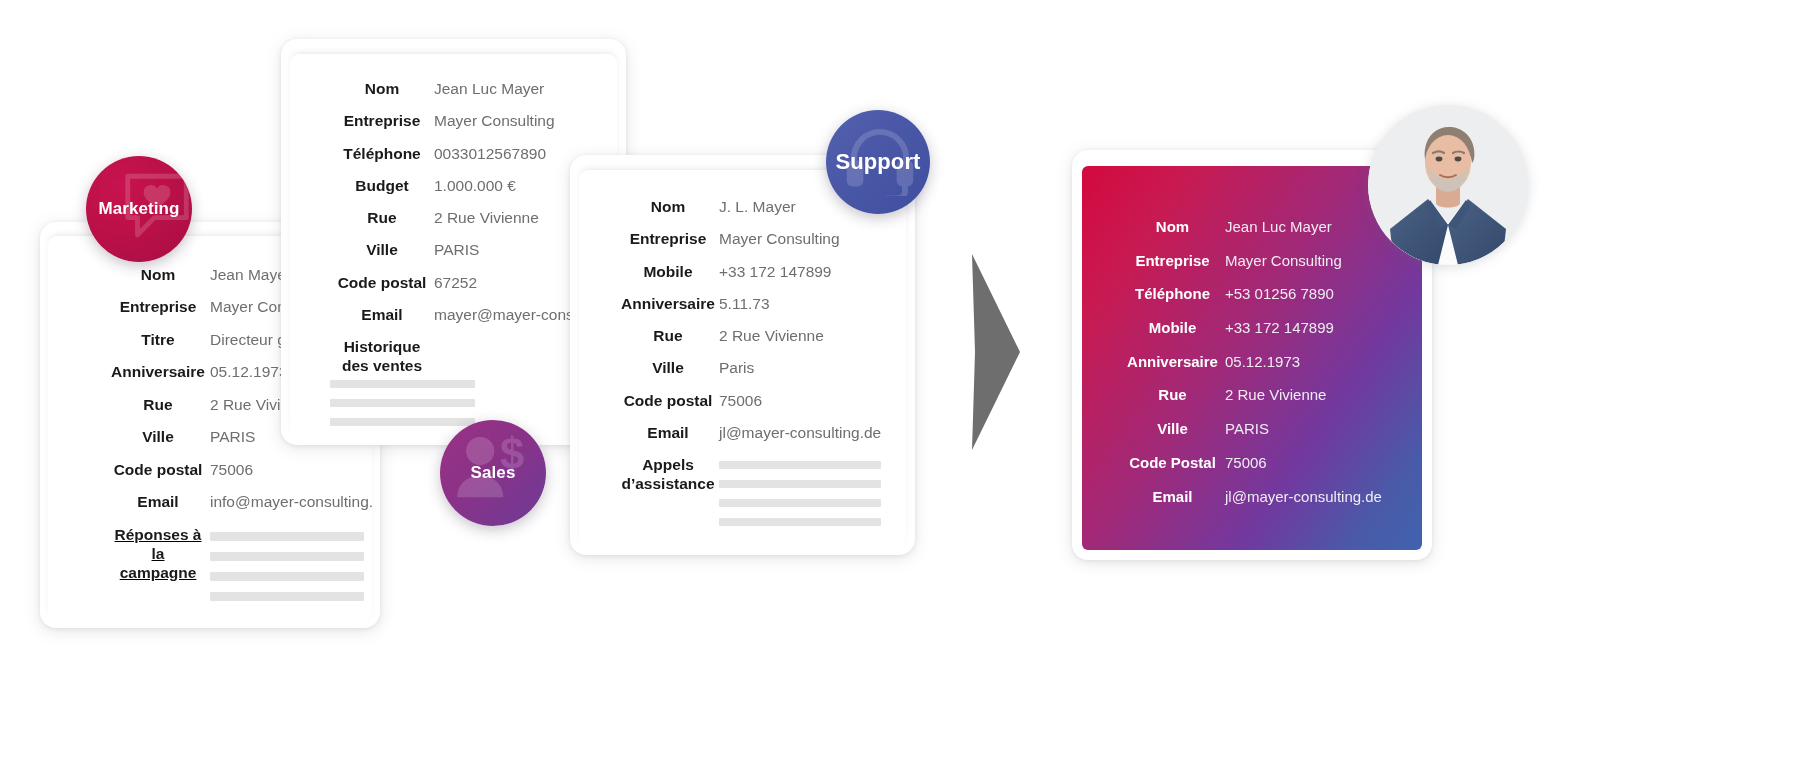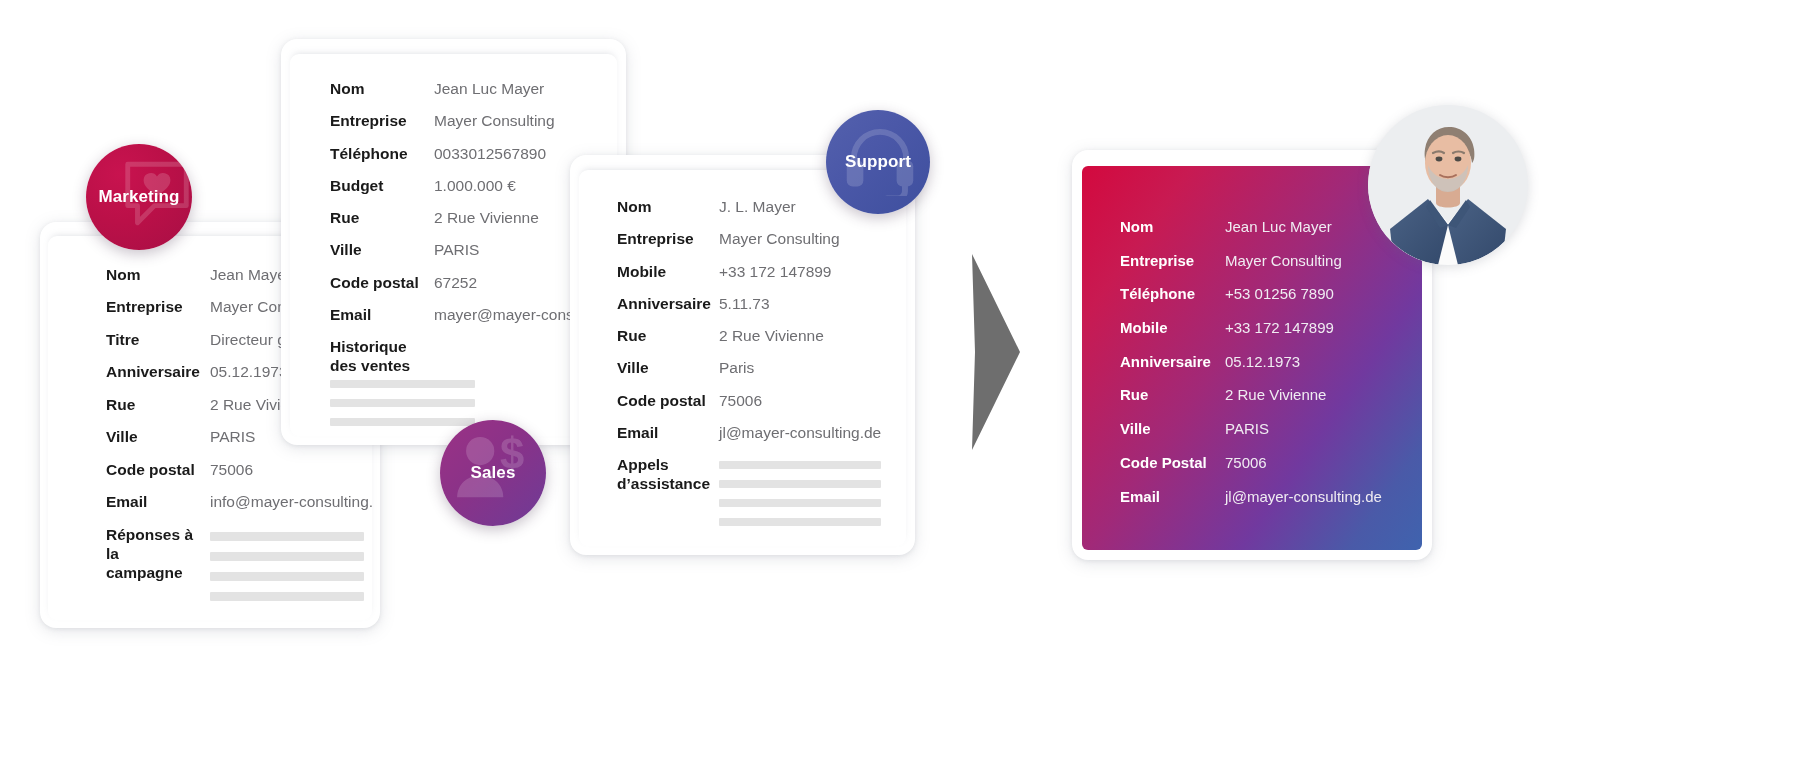--- a/index.html
+++ b/index.html
@@ -30,20 +30,21 @@
     left: 10px; right: 10px; top: 10px; bottom: 10px;
     background: #ffffff;
     border-radius: 8px;
     box-shadow: 0 -3px 7px -3px rgba(140,145,158,0.30);
     overflow: hidden;
   }
   .rows {
     position: absolute;
     left: 0; right: 0; top: 0;
     padding: 0;
+    text-align: center;
   }
   .row {
     display: flex;
     align-items: flex-start;
   }
   .lbl {
     font-weight: bold;
     color: #1a1a1a;
     flex: none;
     line-height: 1.18;
@@ -63,21 +64,21 @@
   
   #card-marketing {
     left: 40px; top: 222px; width: 340px; height: 406px;
     border-radius: 16px;
   }
   #card-marketing .card-inner { left: 8px; right: 8px; top: 14px; bottom: 8px; border-radius: 9px; }
   #card-marketing .rows { left: 58px; top: 30px; right: 8px; }
   #card-marketing .row { margin-bottom: 14.2px; }
   #card-marketing .lbl { width: 104px; font-size: 15.5px; }
   #card-marketing .val { font-size: 15.5px; }
-  #card-marketing .row.multi { margin-top: 6px; }
+  #card-marketing .row.multi { margin-top: 6px; text-decoration: underline; }
   #card-marketing .row.multi .lbl { line-height: 1.22; }
   #card-marketing .bars { width: 165px; padding-top: 6px; }
   #card-marketing .bar { height: 9px; margin-bottom: 11px; }
 
   
   #card-sales {
     left: 281px; top: 39px; width: 345px; height: 406px;
     border-radius: 16px;
   }
   #card-sales .card-inner { left: 9px; right: 9px; top: 15px; bottom: 9px; border-radius: 9px; }
@@ -132,30 +133,30 @@
     box-shadow: 0 4px 14px rgba(60,40,70,0.28);
   }
   .badge .glyph {
     position: absolute;
     opacity: 0.16;
     display: block;
   }
   .badge .btext { position: relative; z-index: 2; letter-spacing: 0.1px; }
 
   #badge-marketing {
-    left: 86px; top: 144px; width: 106px; height: 106px;
+    left: 86px; top: 156px; width: 106px; height: 106px;
     background: radial-gradient(circle at 32% 28%, #c8134f 0%, #bb1048 45%, #a70f45 100%);
     font-size: 17px;
   }
   #badge-marketing .glyph { right: -4px; top: 8px; width: 78px; height: 78px; }
 
   #badge-support {
     left: 826px; top: 110px; width: 104px; height: 104px;
     background: linear-gradient(135deg, #5461ad 0%, #4b58a8 40%, #3e4f9e 100%);
-    font-size: 17px;
+    font-size: 22px;
   }
   #badge-support .glyph { left: 16px; top: 10px; width: 76px; height: 76px; }
 
   #badge-sales {
     left: 440px; top: 420px; width: 106px; height: 106px;
     background: linear-gradient(135deg, #9b3285 0%, #8a3288 45%, #6e3b96 100%);
     font-size: 17px;
   }
   #badge-sales .glyph { left: 12px; top: 8px; width: 82px; height: 82px; }
 

